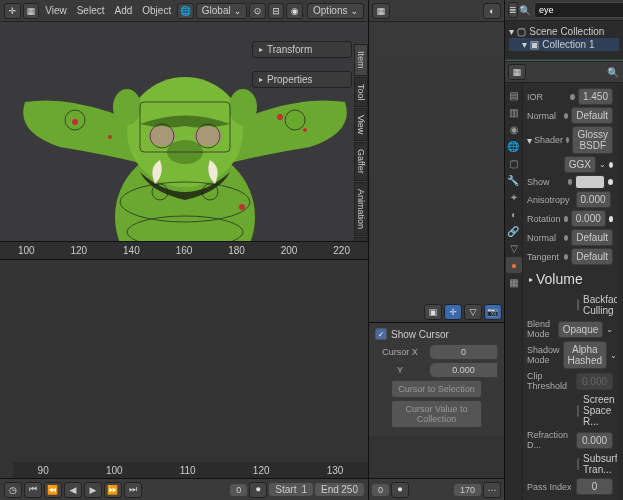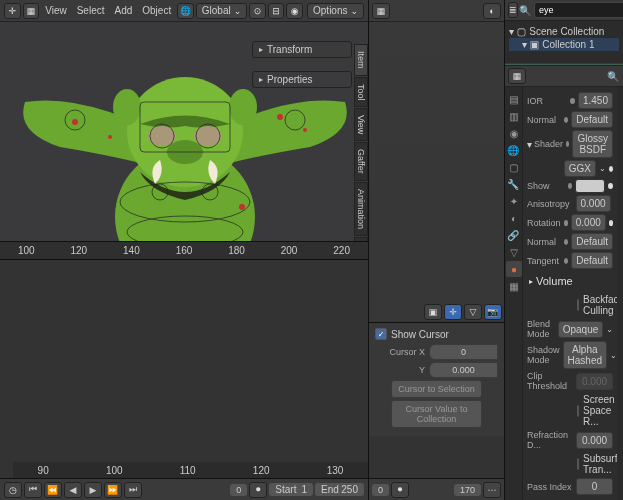--- a/index.html
+++ b/index.html
@@ -28,21 +28,21 @@
 .play { background:#444; border:1px solid #222; border-radius:3px; width:18px; height:16px; display:inline-flex; align-items:center; justify-content:center; font-size:9px; }
 .numfield { background:#555; border-radius:3px; padding:1px 6px; font-size:9px; display:inline-flex; align-items:center; }
 .light-panel { background:#333; display:flex; flex-direction:column; border-right:1px solid #111; }
 .light-top { height:300px; background:linear-gradient(#393939,#363636); position:relative; }
 .light-header { display:flex; gap:2px; padding:2px 3px; background:#3a3a3a; height:22px; align-items:center; border-bottom:1px solid #222; }
 .gizmo-icons { position:absolute; bottom:2px; right:2px; display:flex; gap:2px; }
 .n-panel { background:#383838; padding:5px 6px 6px 6px; flex:1; border-top:1px solid #111; }
 .np-head { font-size:10px; display:flex; align-items:center; gap:4px; margin-bottom:4px; }
 .check { width:12px; height:12px; border:1px solid #555; background:#4a6a9e; border-radius:2px; display:inline-flex; align-items:center; justify-content:center; font-size:8px; color:#fff; }
 .nrow { display:flex; align-items:center; gap:4px; margin:2px 0; }
-.nlabel { width:50px; text-align:right; font-size:9px; color:#aaa; }
+.nlabel { width:50px; text-align:center; font-size:9px; color:#aaa; }
 .nval { flex:1; background:#555; border-radius:6px 0 0 6px; padding:2px 6px; font-size:9px; text-align:center; border:1px solid #3a3a3a; }
 .nbtn-wide { background:#555; border:1px solid #3a3a3a; border-radius:3px; padding:3px; margin:2px 16px; text-align:center; font-size:9px; color:#999; }
 .tl-footer { display:flex; gap:2px; padding:2px 3px; background:#3a3a3a; height:22px; align-items:center; border-top:1px solid #111; }
 .props { background:#2d2d2d; display:flex; flex-direction:column; }
 .props-top { display:flex; gap:2px; padding:2px 3px; height:22px; align-items:center; background:#3a3a3a; border-bottom:1px solid #222; }
 .search { background:#1e1e1e; border:1px solid #444; border-radius:3px; padding:2px 4px; flex:1; font-size:9px; color:#fff; }
 .outliner { padding:4px; background:#2b2b2b; height:140px; overflow:hidden; }
 .out-row { display:flex; align-items:center; gap:3px; padding:1px 0; font-size:10px; }
 .out-ind { display:inline-block; }
 .out-sel { background:#2d4058; }
@@ -51,21 +51,21 @@
 .ptab { width:16px; height:16px; display:flex; align-items:center; justify-content:center; font-size:10px; color:#999; border-radius:2px; margin-left:1px; }
 .ptab.active { background:#454545; color:#fff; }
 .prop-body { flex:1; display:flex; }
 .prop-content { flex:1; padding:3px 4px; overflow:hidden; }
 .prow { display:flex; align-items:center; gap:3px; margin:2px 0; }
 .plabel { width:46px; text-align:left; font-size:9px; color:#aaa; }
 .pfield { flex:1; background:#545454; border-radius:3px; padding:2px 4px; font-size:10px; text-align:center; border:1px solid #3a3a3a; }
 .pfield.slider { background:linear-gradient(to right,#4772b3 0%,#4772b3 15%,#545454 15%); text-align:center; }
 .dot { width:6px; height:6px; border-radius:50%; background:#888; }
 .colorsw { width:36px; height:14px; background:#ccc; border-radius:3px; border:1px solid #333; }
-.phead { font-size:11px; color:#ddd; padding:4px 2px; display:flex; align-items:center; gap:3px; }
+.phead { font-size:14px; color:#ddd; padding:4px 2px; display:flex; align-items:center; gap:3px; }
 .phead::before { content:"▸"; font-size:8px; }
 .phead.open::before { content:"▾"; }
 .scrolly { width:6px; background:#2a2a2a; }
 .checkbox-row { display:flex; align-items:center; gap:4px; margin:3px 0 3px 50px; font-size:9px; color:#aaa; }
 .empty-check { width:12px; height:12px; border:1px solid #555; background:#3c3c3c; border-radius:2px; }
 .dim { color:#666; }
 </style>
 </head>
 <body>
 

